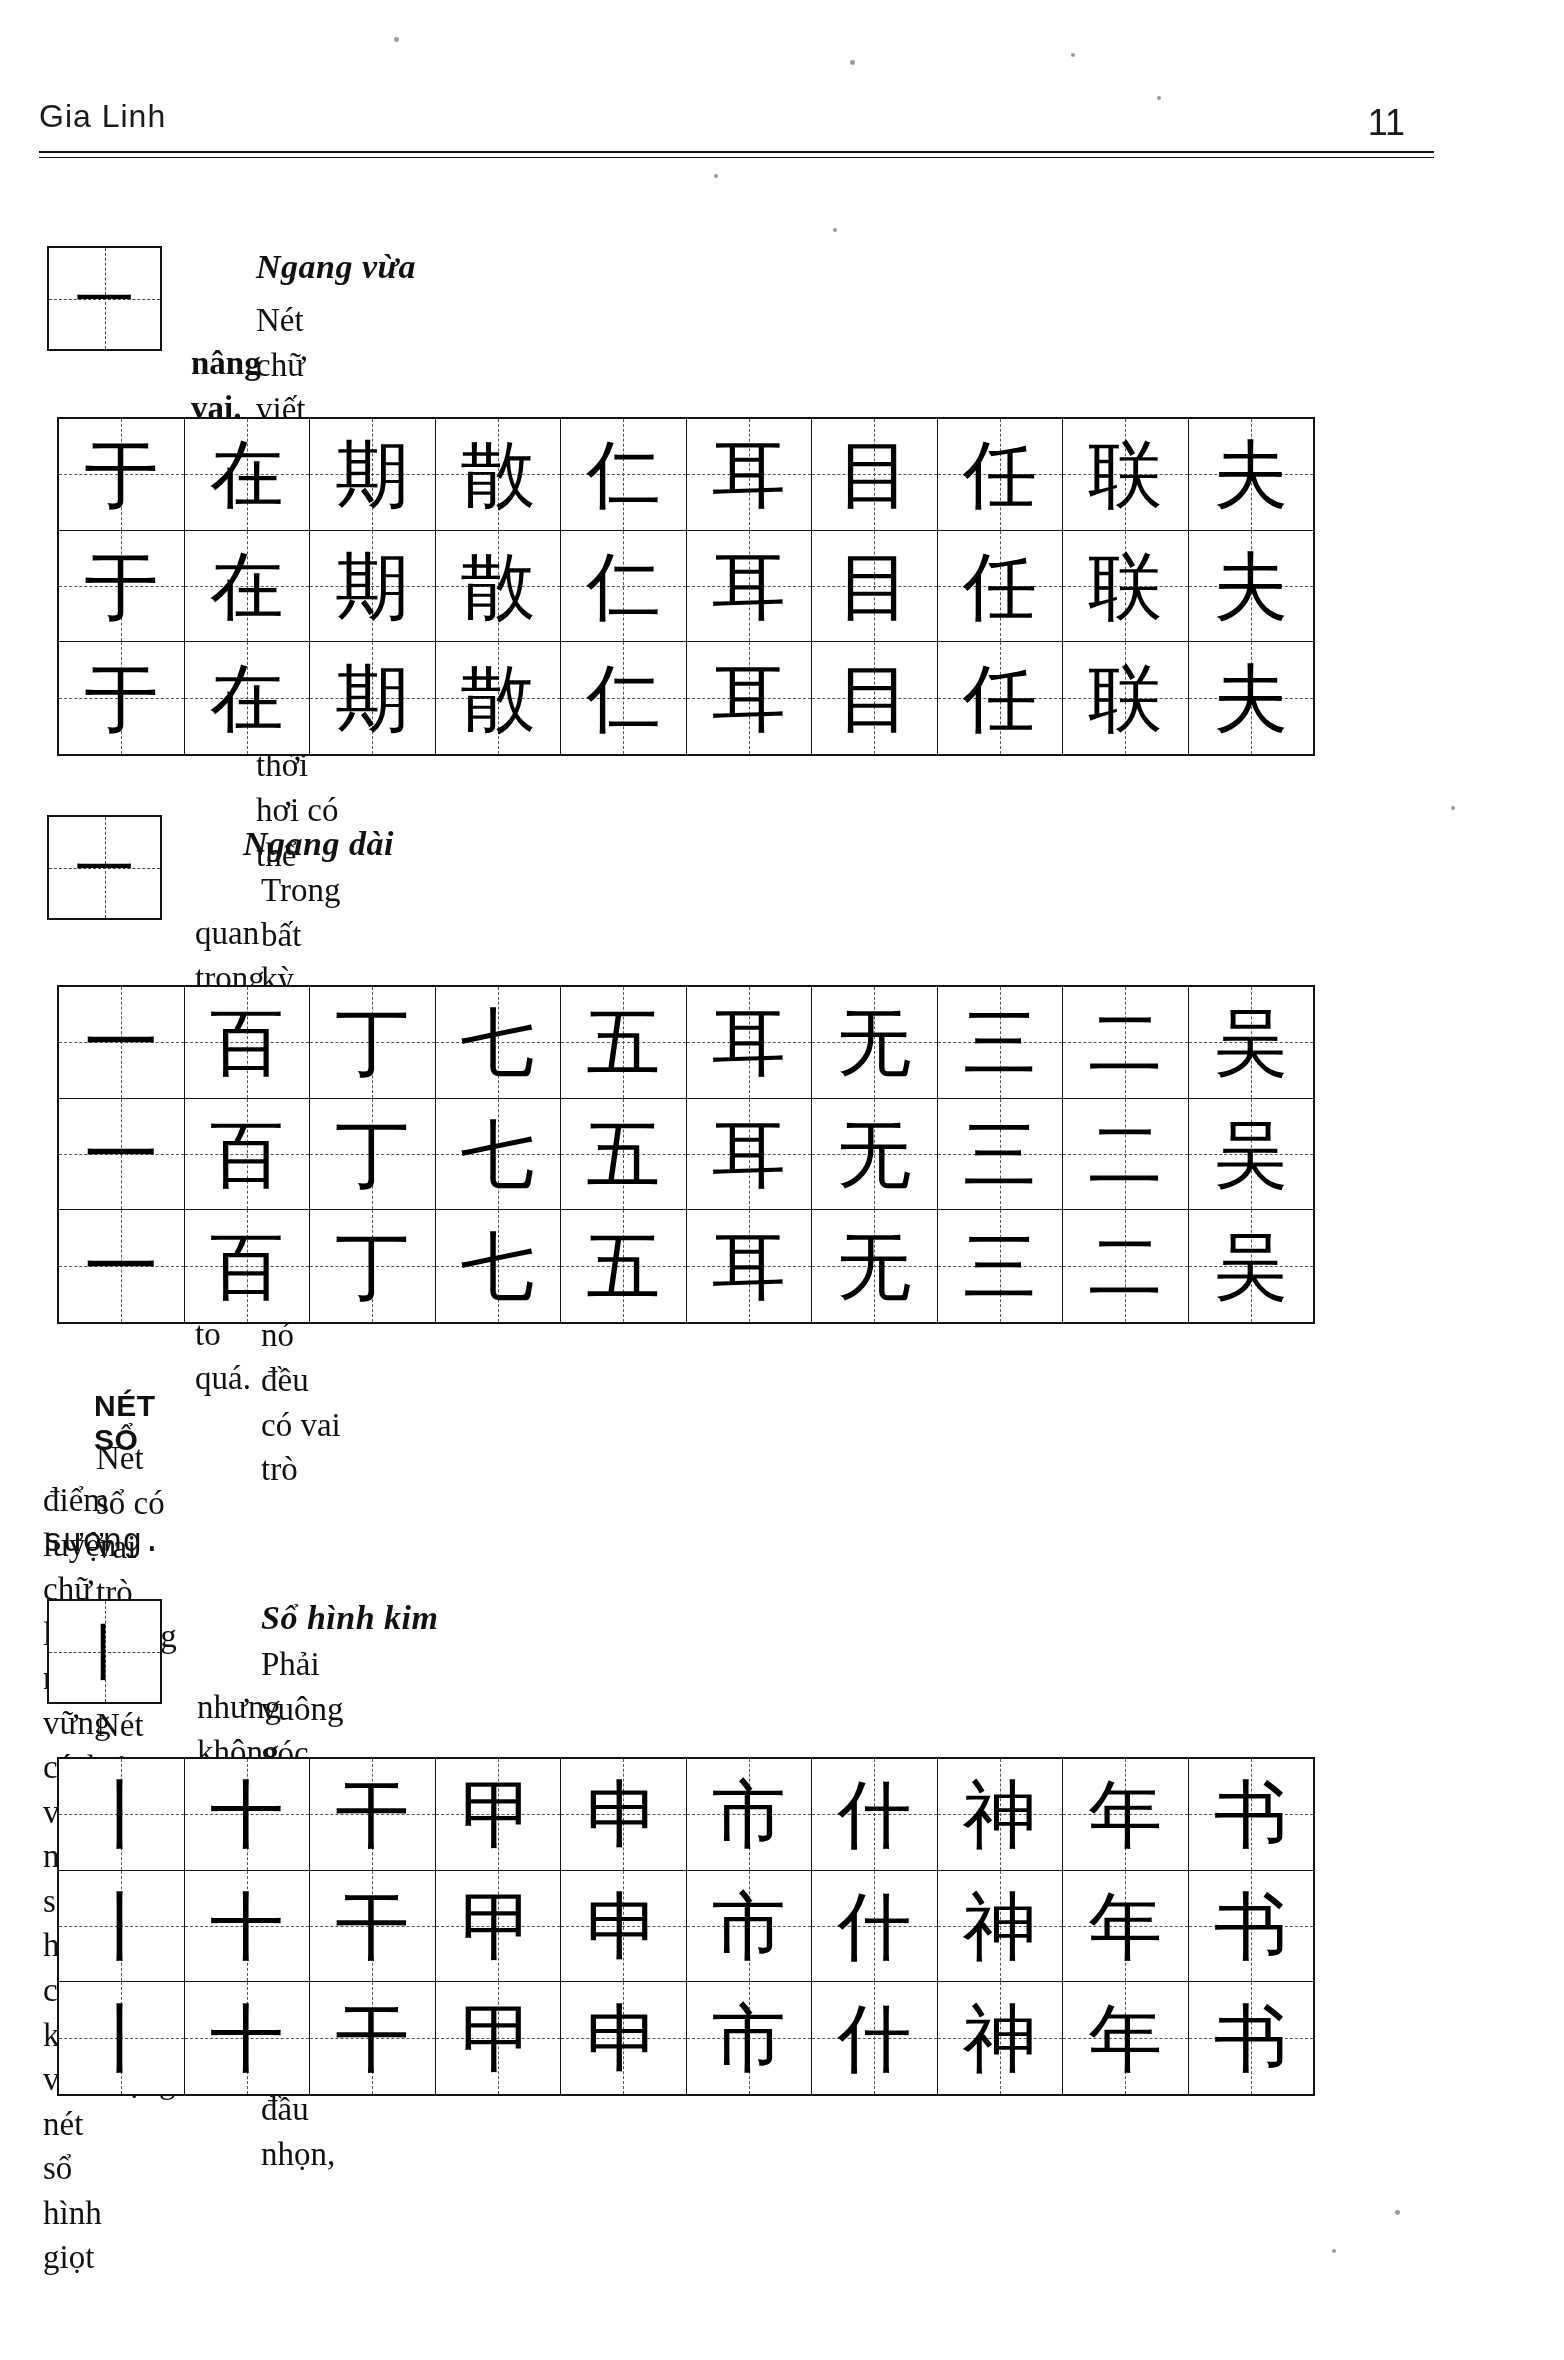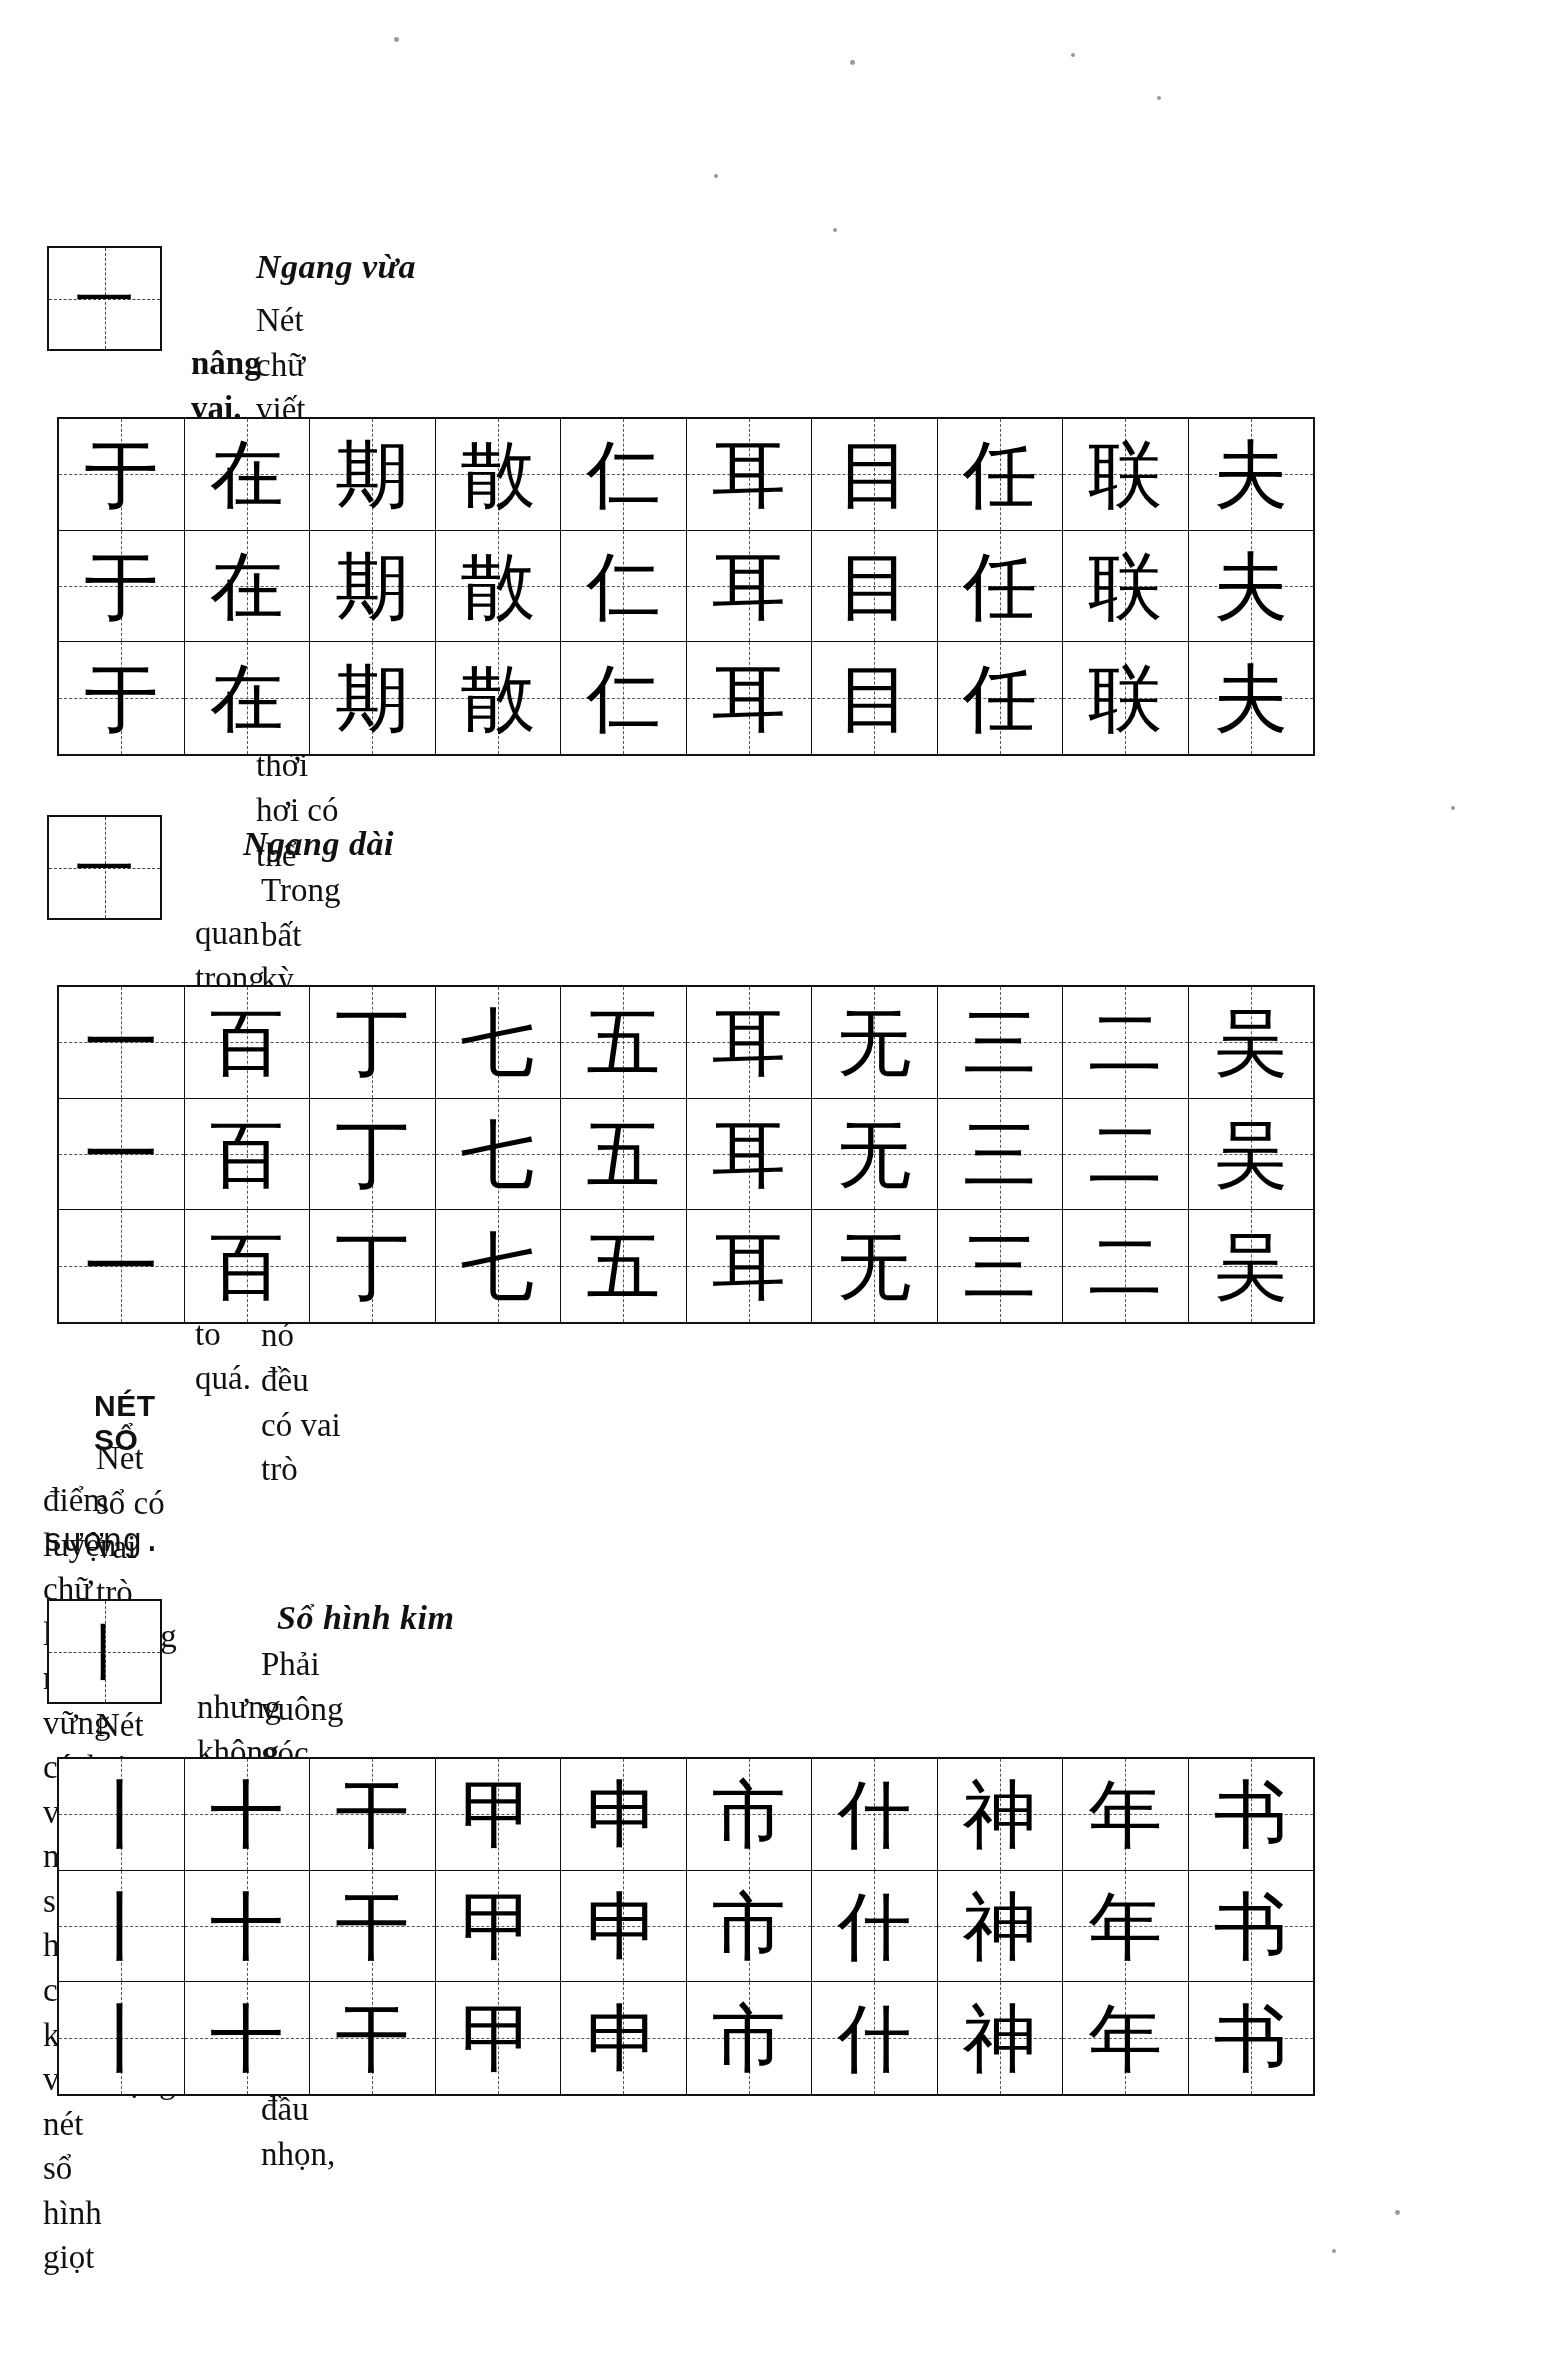--- a/index.html
+++ b/index.html
@@ -181,20 +181,25 @@
     position: absolute;
     background: #999;
     border-radius: 50%;
   }
 </style>
 </head>
 <body>
 
 <div class="page">
 
+  <div class="header">
+    <div class="header-author">Gia Linh</div>
+    <div class="header-page">11</div>
+    <div class="header-rule"></div>
+  </div>
 
   <div class="section" style="left:0;top:0;">
 
     <div class="sample-box" style="left:47px;top:246px;">
       <div class="dash-h"></div>
       <div class="dash-v"></div>
       <div class="sample-glyph">一</div>
     </div>
 
     <div class="sub-title" style="left:256px;top:248px;">Ngang vừa</div>
@@ -543,21 +548,21 @@
   </div>
 
   <div class="section" style="left:0;top:0;">
 
     <div class="sample-box" style="left:47px;top:1599px;">
       <div class="dash-h"></div>
       <div class="dash-v"></div>
       <div class="sample-glyph">丨</div>
     </div>
 
-    <div class="sub-title" style="left:261px;top:1599px;margin-left:16px;">Sổ hình kim</div>
+    <div class="sub-title" style="left:261px;top:1599px;">Sổ hình kim</div>
 
     <div class="body-text" style="left:261px;top:1642px;">Phải vuông góc, không lệch sang hai bên, tuy có tạo đầu nhọn,</div>
     <div class="body-text" style="left:197px;top:1685px;">nhưng không được tuỳ tiện.</div>
 
     <div class="grid" style="left:57px;top:1757px;width:1258px;height:339px;">
         <div class="grid-row">
           <div class="grid-cell">
             <div class="dash-h"></div>
             <div class="dash-v"></div>
             <div class="cell-glyph">丨</div>

